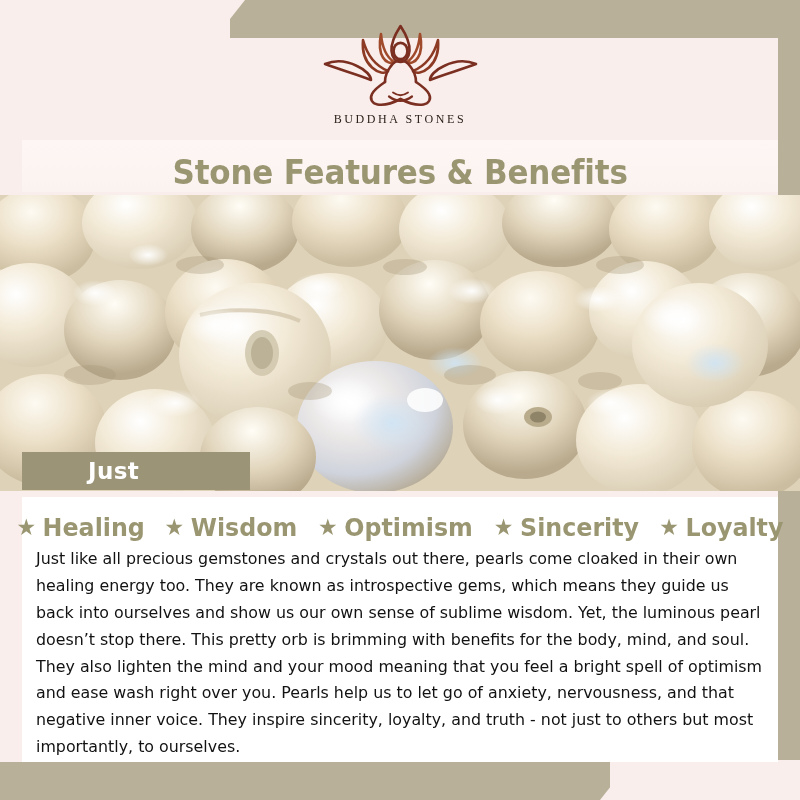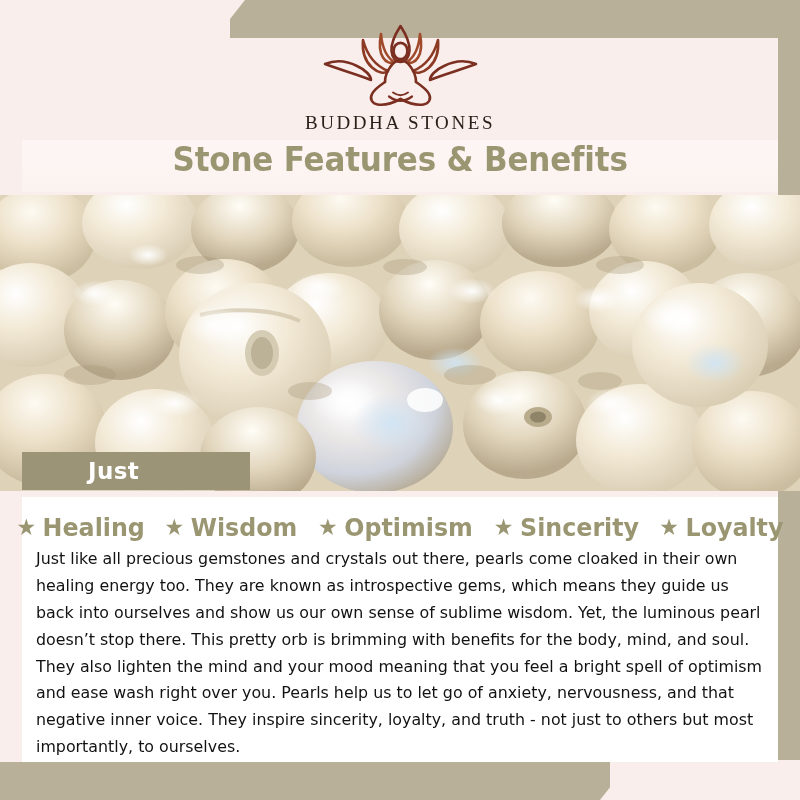--- a/index.html
+++ b/index.html
@@ -62,34 +62,34 @@
     position:absolute;
     top:20px; left:0; right:0;
     display:flex;
     flex-direction:column;
     align-items:center;
   }
   .logo-mark { width:175px; height:88px; display:block; }
   .brand-name {
     margin-top:4px;
     font-family:"Liberation Serif", serif;
-    font-size:19px;
+    font-size:12px;
     letter-spacing:2.6px;
     color:#2b2119;
     font-weight:400;
   }
 
   
   .title-banner {
     position:absolute;
     top:140px; left:22px; right:22px;
     height:52px;
     background:linear-gradient(180deg,#fdf6f4 0%,#fbf3f0 100%);
     display:flex;
-    align-items:flex-start;
+    align-items:flex-end;
     justify-content:center;
   }
   .title-text {
     font-family:"DejaVu Sans", sans-serif;
     font-size:33px;
     font-weight:bold;
     color:#9a9672;
     letter-spacing:-0.2px;
     transform:scaleX(0.94);
     white-space:nowrap;

